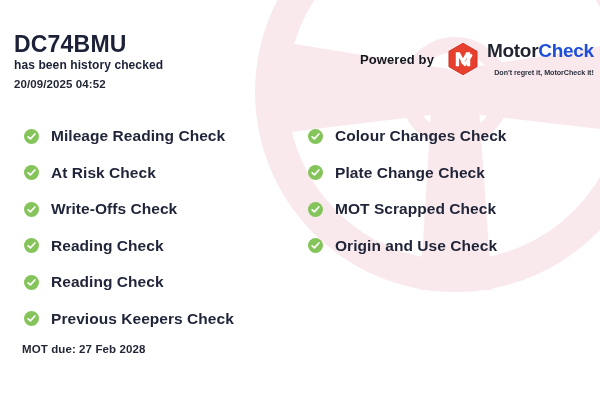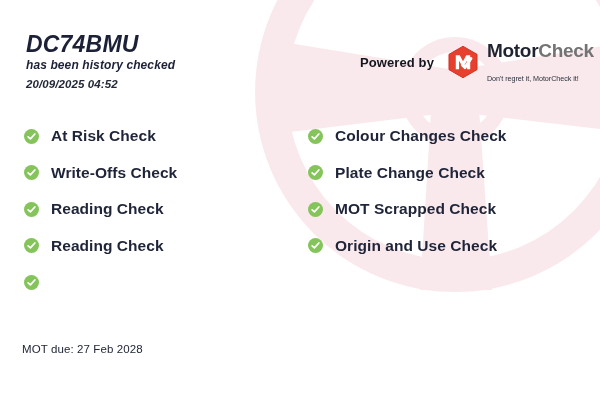--- a/index.html
+++ b/index.html
@@ -28,24 +28,23 @@
     top: 0;
     width: 600px;
     height: 400px;
     pointer-events: none;
     z-index: 0;
   }
 
   
   .header {
     position: absolute;
-    left: 26px;
+    left: 14px;
     top: 30px;
     z-index: 3;
-    font-style: italic;
   }
   .reg-line {
     font-size: 23px;
     font-weight: bold;
     color: #1c2138;
     letter-spacing: 0.2px;
     line-height: 1.22;
     white-space: nowrap;
   }
   .sub-line {
@@ -99,28 +98,29 @@
     justify-content: center;
   }
   .wordmark {
     font-size: 19px;
     font-weight: bold;
     line-height: 1;
     letter-spacing: -0.3px;
     white-space: nowrap;
   }
   .wm-motor { color: #1f2430; }
-  .wm-check { color: #737373; }
+  .wm-check { color: #1d4ed8; }
   .tagline {
-    margin-top: 14px;
+    margin-top: 8px;
     font-size: 7.2px;
-    font-weight: normal;
+    font-weight: bold;
     color: #2a2f3d;
     letter-spacing: -0.05px;
     white-space: nowrap;
+    text-align: right;
   }
 
   
   .checks {
     position: absolute;
     left: 0;
     top: 118px;
     width: 600px;
     z-index: 2;
   }
@@ -150,21 +150,21 @@
     letter-spacing: 0.05px;
     white-space: nowrap;
   }
 
   
   .mot-due {
     position: absolute;
     left: 22px;
     top: 343px;
     font-size: 11.5px;
-    font-weight: normal;
+    font-weight: bold;
     color: #232836;
     letter-spacing: 0.1px;
     white-space: nowrap;
     z-index: 3;
   }
 </style>
 </head>
 <body>
 
 <div class="page">
@@ -220,20 +220,27 @@
   </div>
 
   <div class="checks">
 
     <div class="col col-left">
       <div class="check-row">
         <svg class="check-icon" viewBox="0 0 16 16" xmlns="http://www.w3.org/2000/svg">
             <circle cx="8" cy="8" r="8" fill="#84c45a"></circle>
             <path d="M4.4 8.3 L6.8 10.6 L11.6 5.3" fill="none" stroke="#ffffff" stroke-width="1.8" stroke-linecap="round" stroke-linejoin="round"></path>
           </svg>
+        <span class="check-label">Mileage Reading Check</span>
+      </div>
+      <div class="check-row">
+        <svg class="check-icon" viewBox="0 0 16 16" xmlns="http://www.w3.org/2000/svg">
+            <circle cx="8" cy="8" r="8" fill="#84c45a"></circle>
+            <path d="M4.4 8.3 L6.8 10.6 L11.6 5.3" fill="none" stroke="#ffffff" stroke-width="1.8" stroke-linecap="round" stroke-linejoin="round"></path>
+          </svg>
         <span class="check-label">At Risk Check</span>
       </div>
       <div class="check-row">
         <svg class="check-icon" viewBox="0 0 16 16" xmlns="http://www.w3.org/2000/svg">
             <circle cx="8" cy="8" r="8" fill="#84c45a"></circle>
             <path d="M4.4 8.3 L6.8 10.6 L11.6 5.3" fill="none" stroke="#ffffff" stroke-width="1.8" stroke-linecap="round" stroke-linejoin="round"></path>
           </svg>
         <span class="check-label">Write-Offs Check</span>
       </div>
       <div class="check-row">
@@ -248,20 +255,21 @@
             <circle cx="8" cy="8" r="8" fill="#84c45a"></circle>
             <path d="M4.4 8.3 L6.8 10.6 L11.6 5.3" fill="none" stroke="#ffffff" stroke-width="1.8" stroke-linecap="round" stroke-linejoin="round"></path>
           </svg>
         <span class="check-label">Reading Check</span>
       </div>
       <div class="check-row">
         <svg class="check-icon" viewBox="0 0 16 16" xmlns="http://www.w3.org/2000/svg">
             <circle cx="8" cy="8" r="8" fill="#84c45a"></circle>
             <path d="M4.4 8.3 L6.8 10.6 L11.6 5.3" fill="none" stroke="#ffffff" stroke-width="1.8" stroke-linecap="round" stroke-linejoin="round"></path>
           </svg>
+        <span class="check-label">Previous Keepers Check</span>
       </div>
     </div>
 
     <div class="col col-right">
       <div class="check-row">
         <svg class="check-icon" viewBox="0 0 16 16" xmlns="http://www.w3.org/2000/svg">
             <circle cx="8" cy="8" r="8" fill="#84c45a"></circle>
             <path d="M4.4 8.3 L6.8 10.6 L11.6 5.3" fill="none" stroke="#ffffff" stroke-width="1.8" stroke-linecap="round" stroke-linejoin="round"></path>
           </svg>
         <span class="check-label">Colour Changes Check</span>

